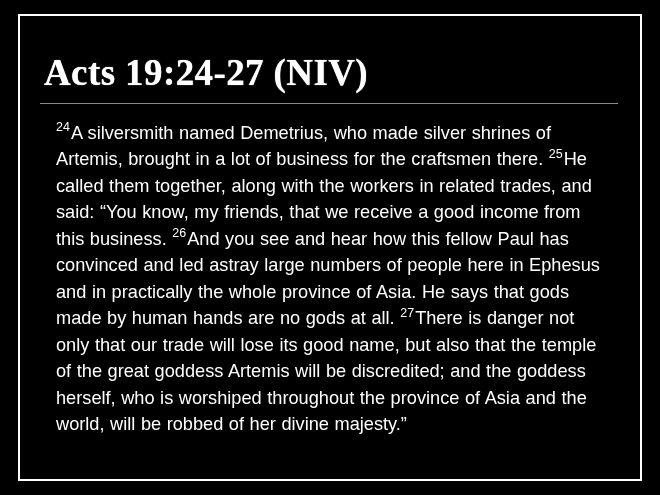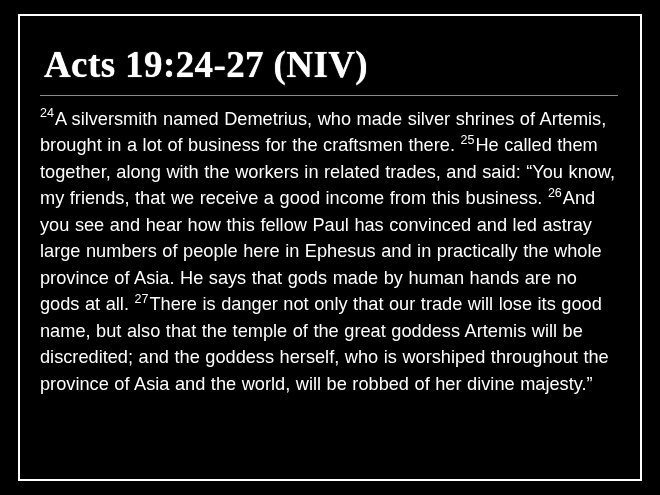--- a/index.html
+++ b/index.html
@@ -25,21 +25,21 @@
     left: 18px;
     top: 14px;
     width: 624px;
     height: 467px;
     border: 2px solid #ffffff;
     box-sizing: border-box;
   }
   .content {
     position: absolute;
     left: 38px;
-    top: 44px;
+    top: 52px;
     width: 588px;
     height: 400px;
   }
   .slide-title {
     color: #ffffff;
     font-family: "Liberation Serif", serif;
     font-weight: bold;
     font-size: 37px;
     line-height: 1.15;
     letter-spacing: 0.4px;
@@ -52,21 +52,21 @@
     height: 1px;
     background: #8a8a8a;
     margin: 8px 0 10px 2px;
   }
   .body-text {
     color: #ffffff;
     font-family: "Liberation Sans", sans-serif;
     font-size: 18.2px;
     line-height: 26.5px;
     text-align: left;
-    margin: 0;
+    margin: 16px;
     padding: 0 6px 0 2px;
     word-spacing: 0.5px;
   }
   .vnum {
     font-size: 12.5px;
     vertical-align: super;
     line-height: 0;
     padding-right: 1px;
   }
 </style>

